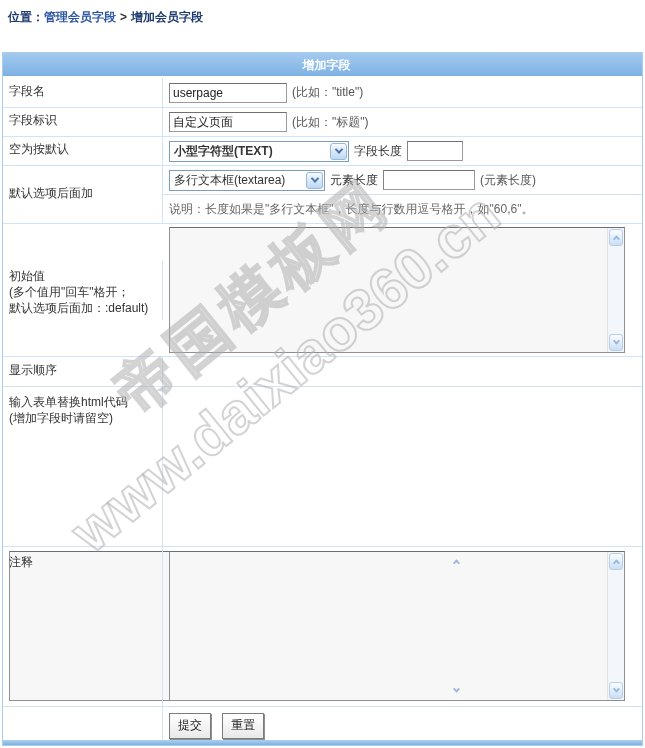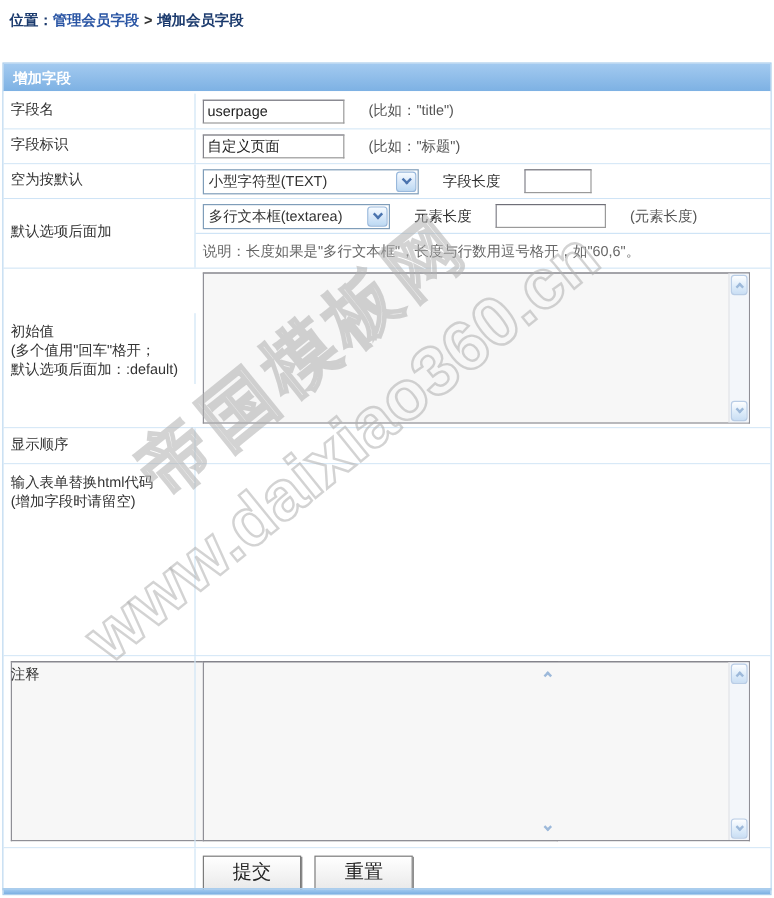--- a/index.html
+++ b/index.html
@@ -8,27 +8,27 @@
   .page { position:relative; width:645px; height:748px; }
 
   
   .breadcrumb { position:absolute; top:9px; left:8px; font-weight:bold; color:#1b3a6d; }
   .breadcrumb a { color:#2a55a4; text-decoration:none; cursor:pointer; }
   .breadcrumb .sep { font-weight:bold; color:#333; padding:0 4px; }
 
   
   .panel { position:absolute; top:52px; left:2px; width:641px; border:1px solid #abcdec; background:#fff; }
   .panel-header { height:25px; line-height:25px; padding-left:8px; color:#ffffff; font-weight:bold;
-                  background:linear-gradient(#a3caf0,#7db1e3); border-bottom:2px solid #ffffff; }
+                  background:linear-gradient(#a3caf0,#7db1e3); border-bottom:2px solid #ffffff;text-align:center; }
 
   .row { display:flex; border-bottom:1px solid #cfe4f6; background:#fff; }
   .row:last-child { border-bottom:none; }
   .cell-label { width:160px; flex:0 0 160px; padding:7px 2px 4px 6px; border-right:1px solid #cfe4f6; line-height:16px; }
   .cell-content { flex:1; padding:4px 6px; }
-  .v-center { display:flex; align-items:center; gap:20px; }
+  .v-center { display:flex; align-items:center; gap:5px; }
   .hint { color:#555; }
   .note-line { border-top:1px solid #cfe4f6; padding:6px 6px 5px; color:#666; }
   .lbl-center { display:flex; align-items:center; padding-top:0; }
 
   
   .xp-input { height:20px; border:1px solid #9a9a9a; border-top-color:#6f6f78; border-left-color:#82828a;
               background:#fff; font-family:inherit; font-size:12px; padding:1px 3px; color:#222; }
   .w118 { width:118px; } .w56 { width:56px; } .w92 { width:92px; }
 
   
@@ -52,21 +52,21 @@
   .chev-up { width:5px; height:5px; border-left:2px solid #9db9da; border-top:2px solid #9db9da;
              transform:rotate(45deg) translate(1px,1px); }
   .chev-dn { width:5px; height:5px; border-right:2px solid #9db9da; border-bottom:2px solid #9db9da;
              transform:rotate(45deg) translate(-1px,-1px); }
 
   .ta-tall   { width:456px; height:126px; }
   .ta-taller { width:456px; height:150px; }
 
   
   .btn-row { padding:6px 6px 8px; }
-  .xp-button { font-family:inherit; font-size:16px; padding:3px 24px 4px; margin-right:8px;
+  .xp-button { font-family:inherit; font-size:12px; padding:3px 8px 4px; margin-right:8px;
                border:1px solid #7b7b7b; background:linear-gradient(#ffffff,#e9e9e9);
                box-shadow:1px 1px 0 #8f8f8f; cursor:pointer; color:#222; }
 
   
   .bottom-bar { position:absolute; left:2px; top:740px; width:641px; height:6px;
                 background:linear-gradient(#a3caf0,#7db1e3); border:1px solid #abcdec; }
 
   
   .wm { position:absolute; pointer-events:none; color:transparent; z-index:50;
         -webkit-text-stroke:2px rgba(175,175,175,0.55); font-weight:bold; white-space:nowrap;
@@ -98,21 +98,21 @@
       <div class="cell-label lbl-center">字段标识</div>
       <div class="cell-content v-center">
         <input class="xp-input w118" type="text" value="自定义页面" style="">
         <span class="hint">(比如："标题")</span>
       </div>
     </div>
 
     <div class="row" style="height:29px;">
       <div class="cell-label lbl-center">空为按默认</div>
       <div class="cell-content v-center">
-        <div class="xp-select" style="width:180px;">
+        <div class="xp-select" style="width:180px;font-weight:bold;">
           <span class="sel-text">小型字符型(TEXT)</span>
           <span class="drop-btn">
               <span class="chev"></span>
             </span>
         </div>
         <span>字段长度</span>
         <input class="xp-input w56" type="text" value="" style="">
       </div>
     </div>
 

